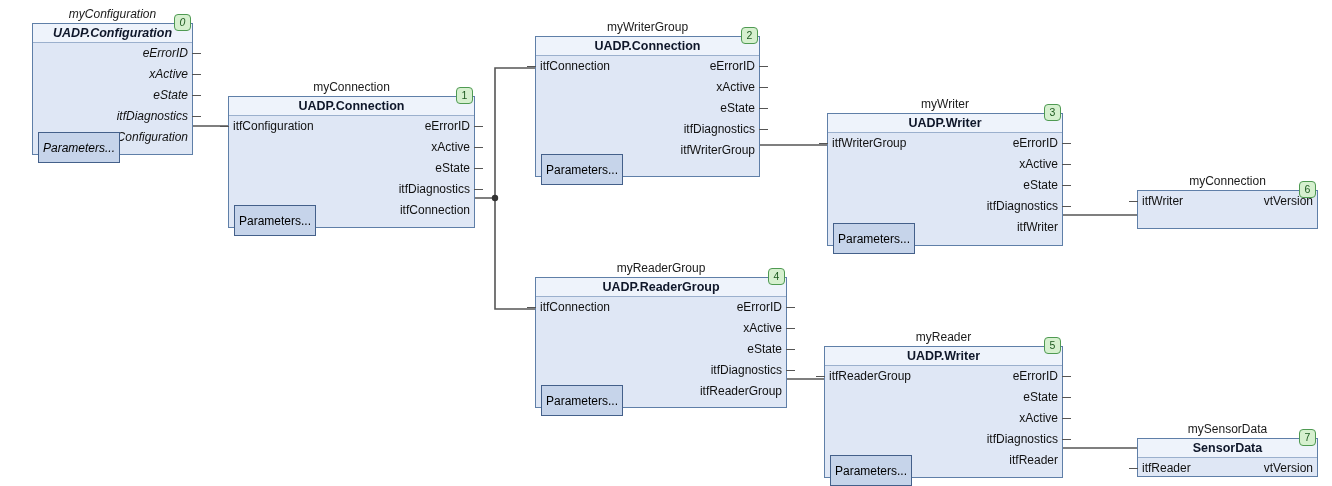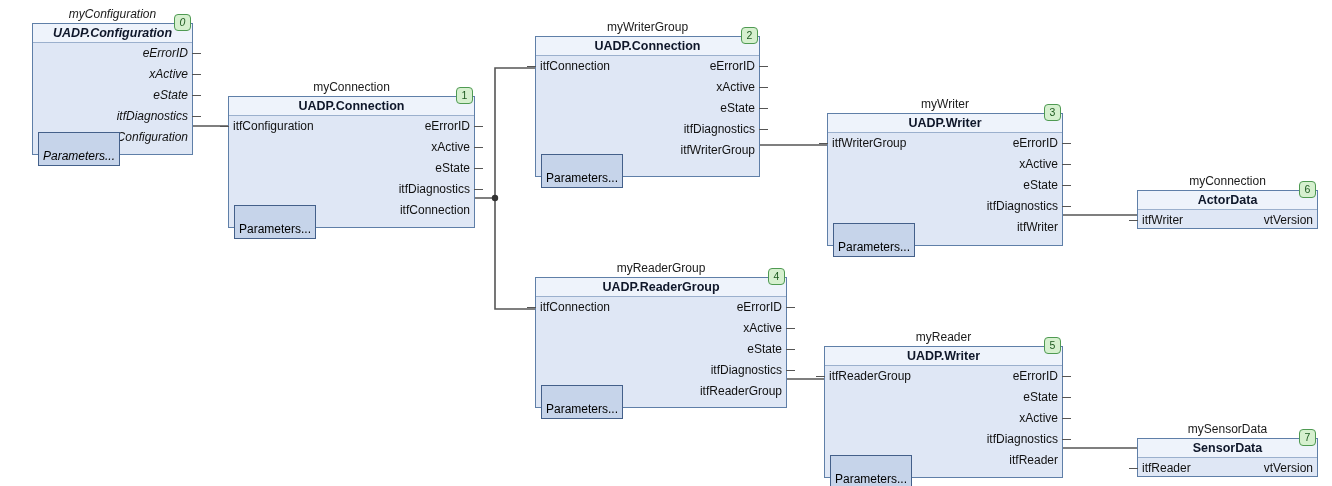--- a/index.html
+++ b/index.html
@@ -84,22 +84,22 @@
   .pin.out { right: 4px; text-align: right; }
   .params-btn {
     position: absolute;
     left: 5px;
     box-sizing: border-box;
     border: 1px solid #44608a;
     background: #c6d4ea;
     color: #000000;
     font-size: 12px;
     line-height: 15px;
-    height: 18px;
-    padding: 16px 4px;
+    height: 31px;
+    padding: 8px 4px;
     white-space: nowrap;
   }
 </style>
 </head>
 <body>
 
 <div id="canvas">
 
   <svg id="wires" width="1332" height="486" viewBox="0 0 1332 486">
 
@@ -232,21 +232,20 @@
           <div class="pin out" style="top: 67px;">itfDiagnostics</div>
           <div style="position: absolute; right: -9px; top: 73px; width: 9px; height: 0px; border-top: 1.6px solid rgb(85, 85, 85);"></div>
           <div class="pin out" style="top: 88px;">itfReader</div>
           <div style="position: absolute; right: -9px; top: 94px; width: 0px; height: 0px; border-top: none;"></div>
           <div style="position: absolute; left: -9px; top: 10px; width: 9px; height: 0px; border-top: 1.6px solid rgb(85, 85, 85);"></div>
           <div class="params-btn" style="top: 89px;">Parameters...</div>
         </div>
       </div>
       <div class="fb" style="left: 1137px; top: 190px; width: 181px; height: 39px;">
         <div class="fb-instance">myConnection</div>
-        <div class="fb-title">ActorData</div>
         <div class="fb-badge" style="left: 161px;">6</div>
         <div class="fb-body">
           <div class="pin in" style="top: 4px;">itfWriter</div>
           <div class="pin out" style="top: 4px;">vtVersion</div>
           <div style="position: absolute; right: -9px; top: 10px; width: 0px; height: 0px; border-top: none;"></div>
           <div style="position: absolute; left: -9px; top: 10px; width: 9px; height: 0px; border-top: 1.6px solid rgb(85, 85, 85);"></div>
         </div>
       </div>
       <div class="fb" style="left: 1137px; top: 422px; width: 181px; height: 39px; margin-top: 16px;">
         <div class="fb-instance">mySensorData</div>

